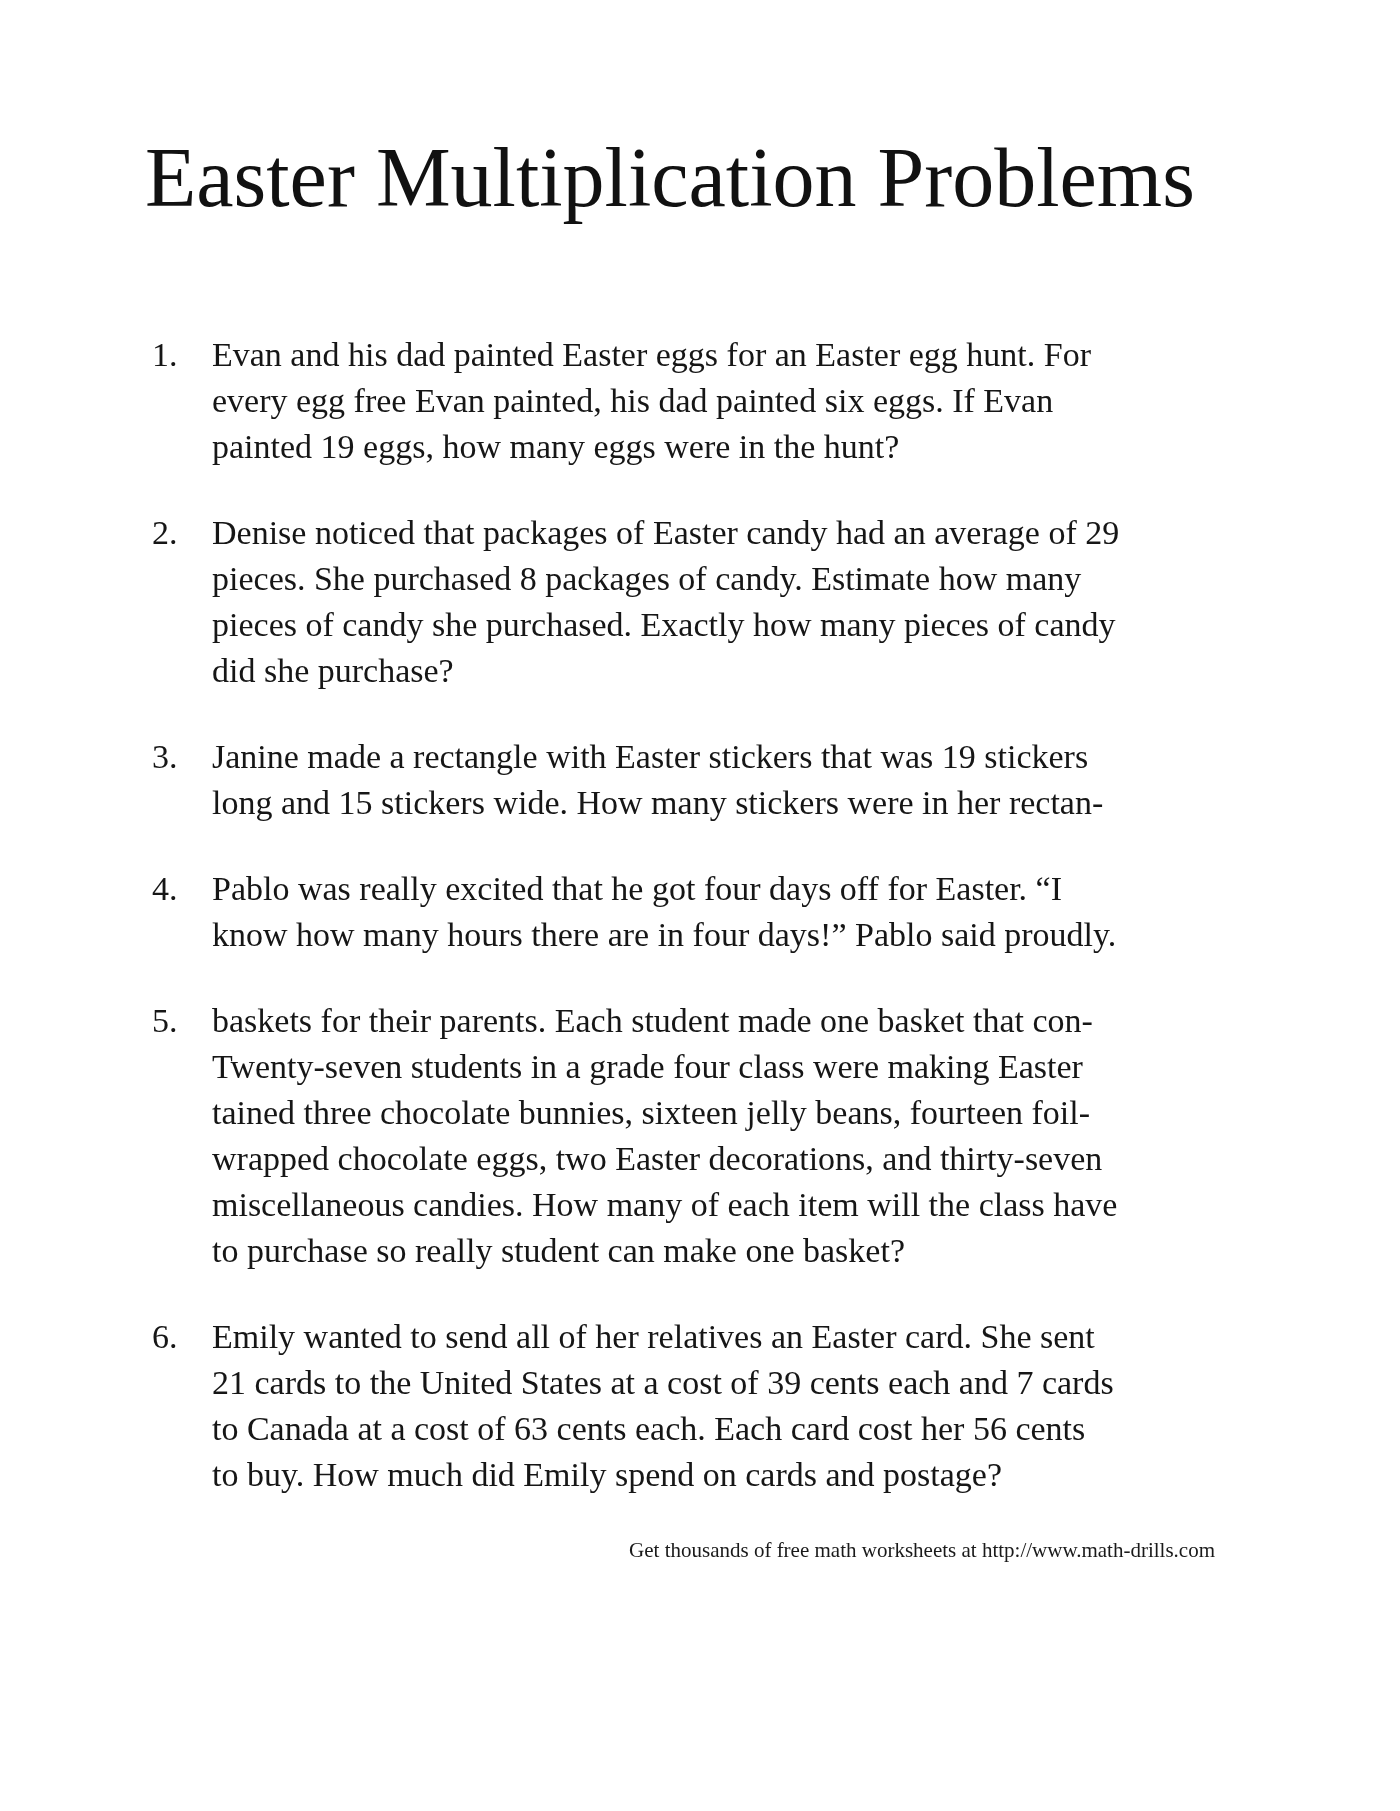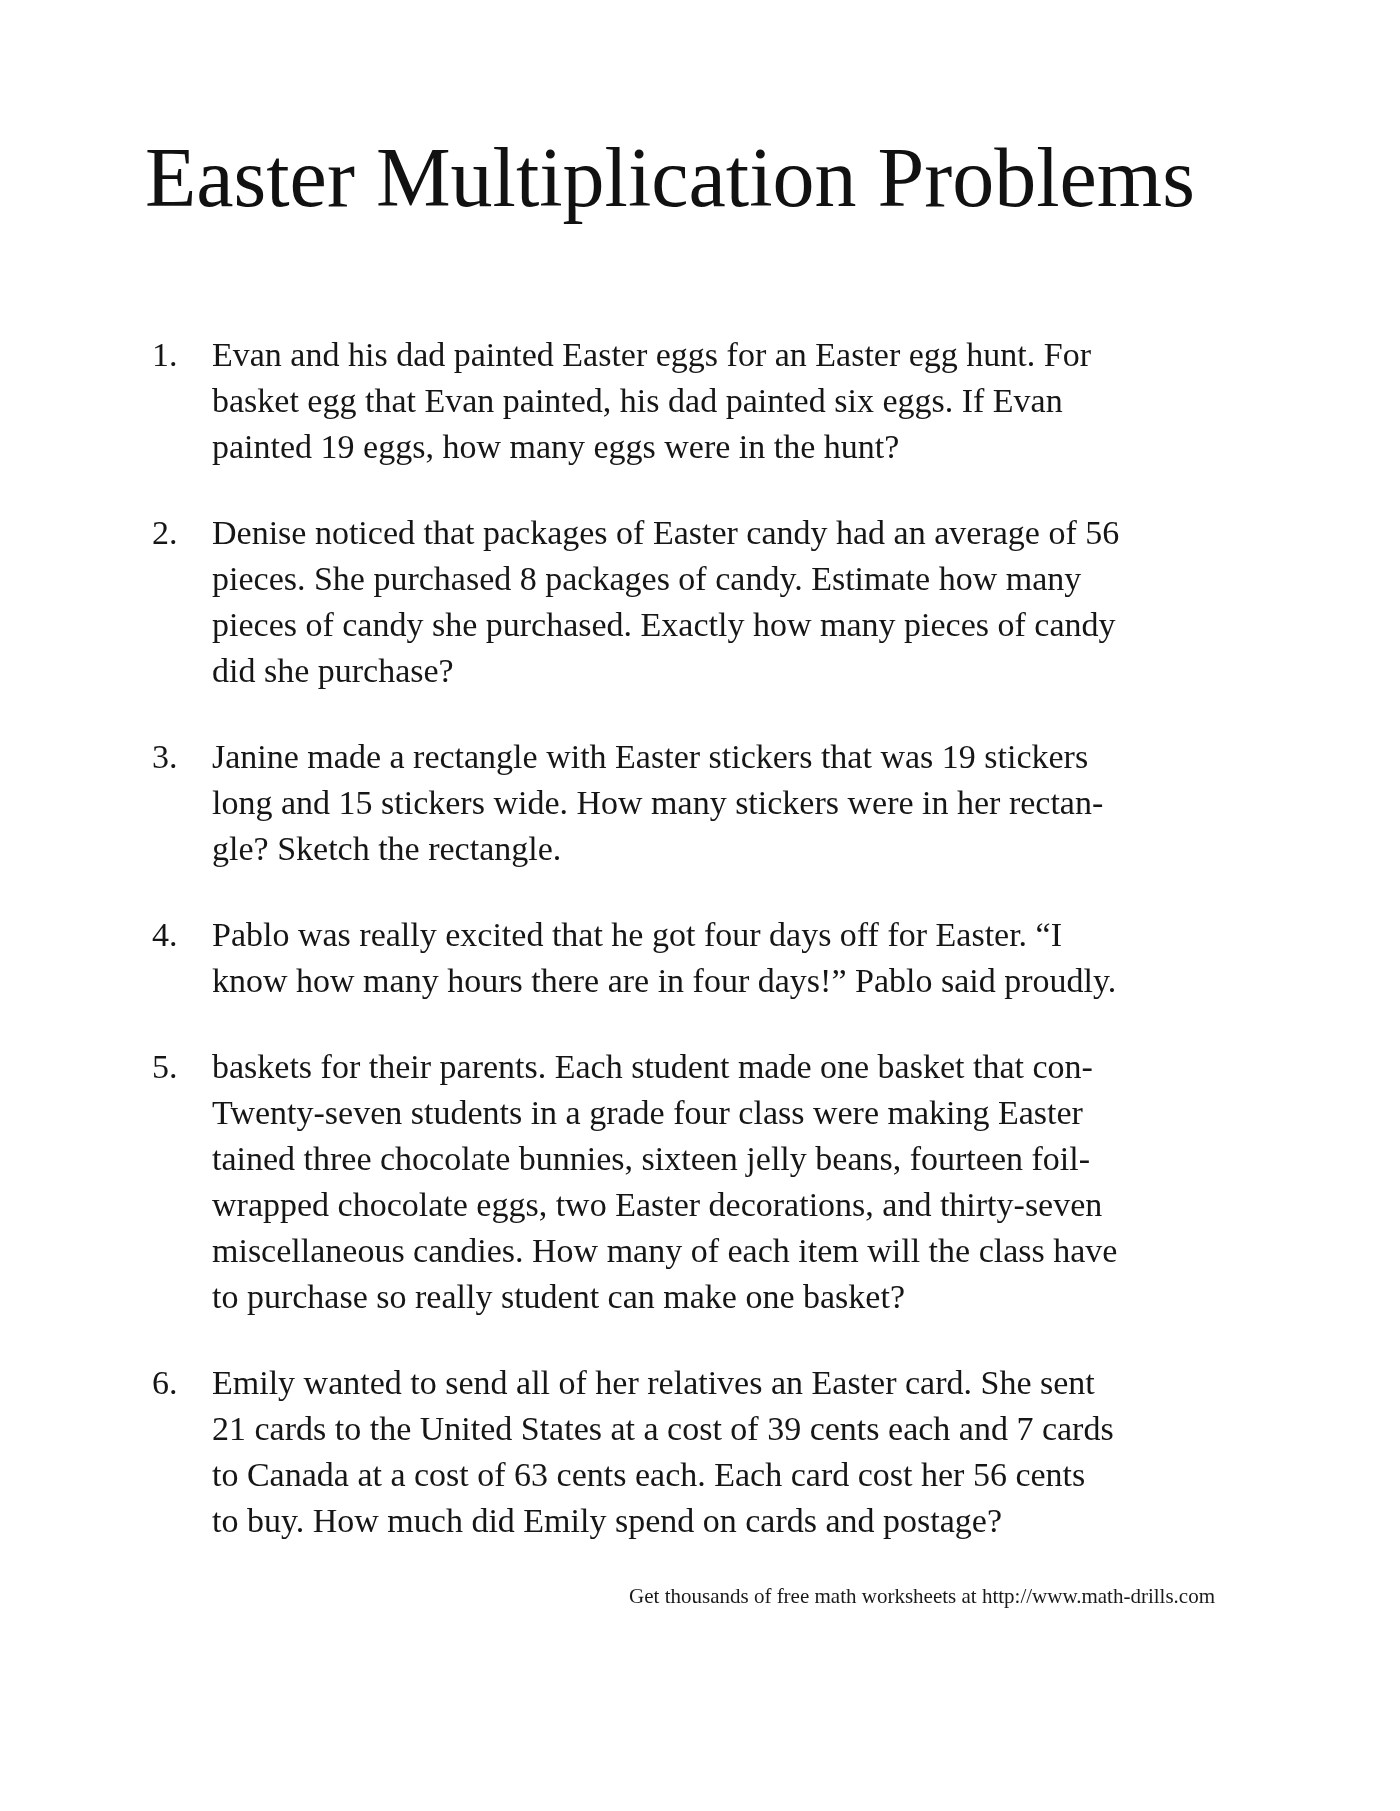--- a/index.html
+++ b/index.html
@@ -67,41 +67,40 @@
   <div class="content">
 
     <h1 class="title">Easter Multiplication Problems</h1>
 
     <ol class="problems">
 
       <li class="problem">
         <span class="problem-number">1.</span>
         <div class="problem-lines">
           <div>Evan and his dad painted Easter eggs for an Easter egg hunt. For</div>
-          <div>basket egg that Evan painted, his dad painted six eggs. If Evan</div>
+          <div>every egg free Evan painted, his dad painted six eggs. If Evan</div>
           <div>painted 19 eggs, how many eggs were in the hunt?</div>
         </div>
       </li>
 
       <li class="problem">
         <span class="problem-number">2.</span>
         <div class="problem-lines">
-          <div>Denise noticed that packages of Easter candy had an average of 56</div>
+          <div>Denise noticed that packages of Easter candy had an average of 29</div>
           <div>pieces. She purchased 8 packages of candy. Estimate how many</div>
           <div>pieces of candy she purchased. Exactly how many pieces of candy</div>
           <div>did she purchase?</div>
         </div>
       </li>
 
       <li class="problem">
         <span class="problem-number">3.</span>
         <div class="problem-lines">
           <div>Janine made a rectangle with Easter stickers that was 19 stickers</div>
           <div>long and 15 stickers wide. How many stickers were in her rectan-</div>
-          <div>gle? Sketch the rectangle.</div>
         </div>
       </li>
 
       <li class="problem">
         <span class="problem-number">4.</span>
         <div class="problem-lines">
           <div>Pablo was really excited that he got four days off for Easter. “I</div>
           <div>know how many hours there are in four days!” Pablo said proudly.</div>
         </div>
       </li>

